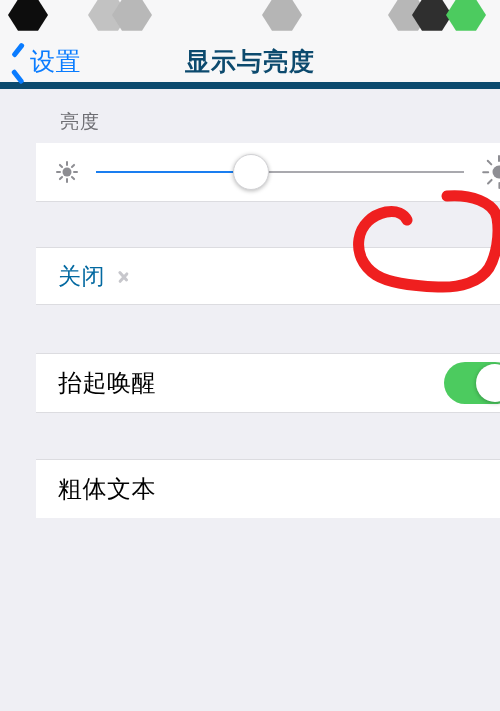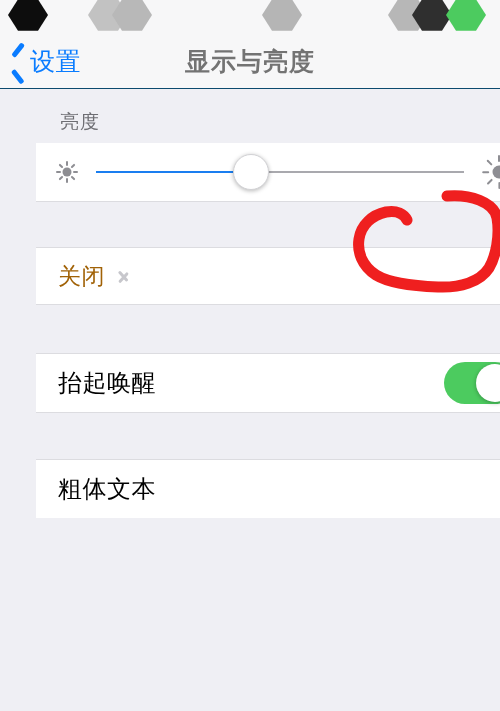--- a/index.html
+++ b/index.html
@@ -27,21 +27,21 @@
     width: 40px; height: 34px;
     top: -2px;
     clip-path: polygon(25% 4%, 75% 4%, 100% 50%, 75% 96%, 25% 96%, 0% 50%);
   }
 
   
   .navbar {
     position: relative;
     width: 500px; height: 56px;
     background: #f7f7f8;
-    border-bottom: 1px solid #0c4a6e;
+    border-bottom: 7px solid #0c4a6e;
   }
   .back-btn {
     position: absolute;
     left: 12px; top: 0; height: 56px;
     display: flex; align-items: center; gap: 4px;
     cursor: pointer;
   }
   .back-chevron {
     width: 14px; height: 24px;
     position: relative;
@@ -59,21 +59,21 @@
   .back-label {
     font-size: 25px;
     color: #0a7cff;
     letter-spacing: 0.5px;
   }
   .nav-title {
     position: absolute;
     left: 0; right: 0; top: 0; height: 56px;
     display: flex; align-items: center; justify-content: center;
     font-size: 25px; font-weight: bold;
-    color: #737373;
+    color: #0c4a6e;
     letter-spacing: 1px;
   }
 
   
   .content { position: relative; width: 500px; margin-left: 36px; }
 
   .gap { background: #efeff4; width: 500px; }
   .gap.topline { border-top: 1px solid #dcdce0; }
   .gap.botline { border-bottom: 1px solid #dcdce0; }
 
@@ -103,21 +103,21 @@
     height: 1px; background: #d9d9dd;
   }
   .row-label {
     font-size: 24px;
     color: #000;
     letter-spacing: 0.5px;
     flex: 1;
   }
   .row-value {
     font-size: 23px;
-    color: #a16207;
+    color: #0369a1;
     margin-right: 14px;
     letter-spacing: 0.5px;
   }
   .chevron {
     width: 12px; height: 20px; position: relative; flex: 0 0 auto;
   }
   .chevron::before, .chevron::after {
     content: "";
     position: absolute;
     left: 0;

